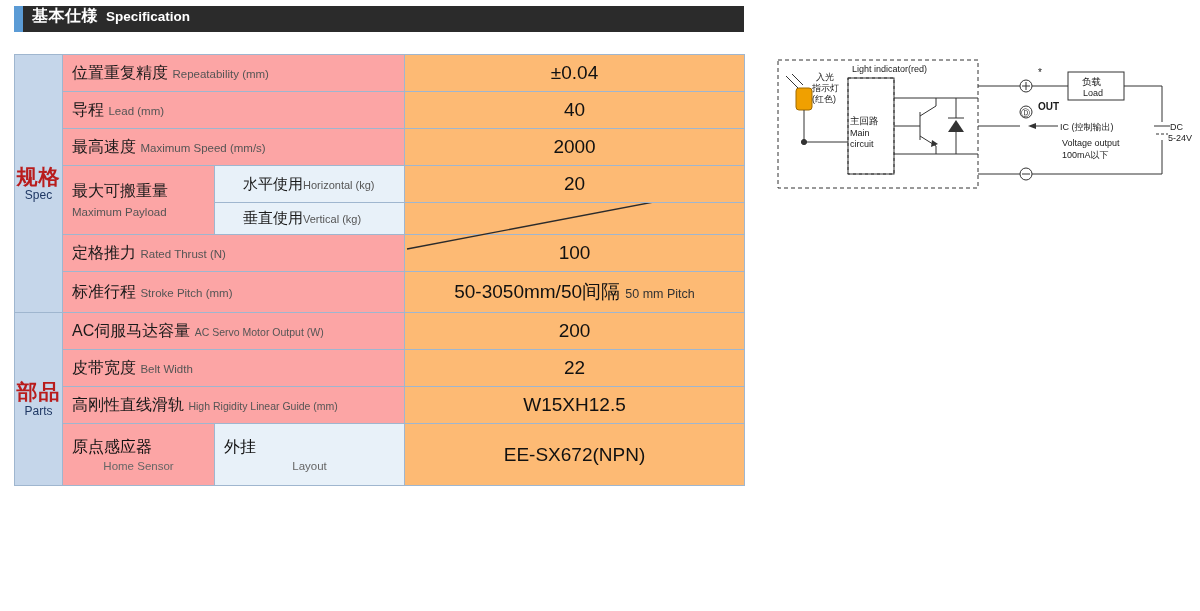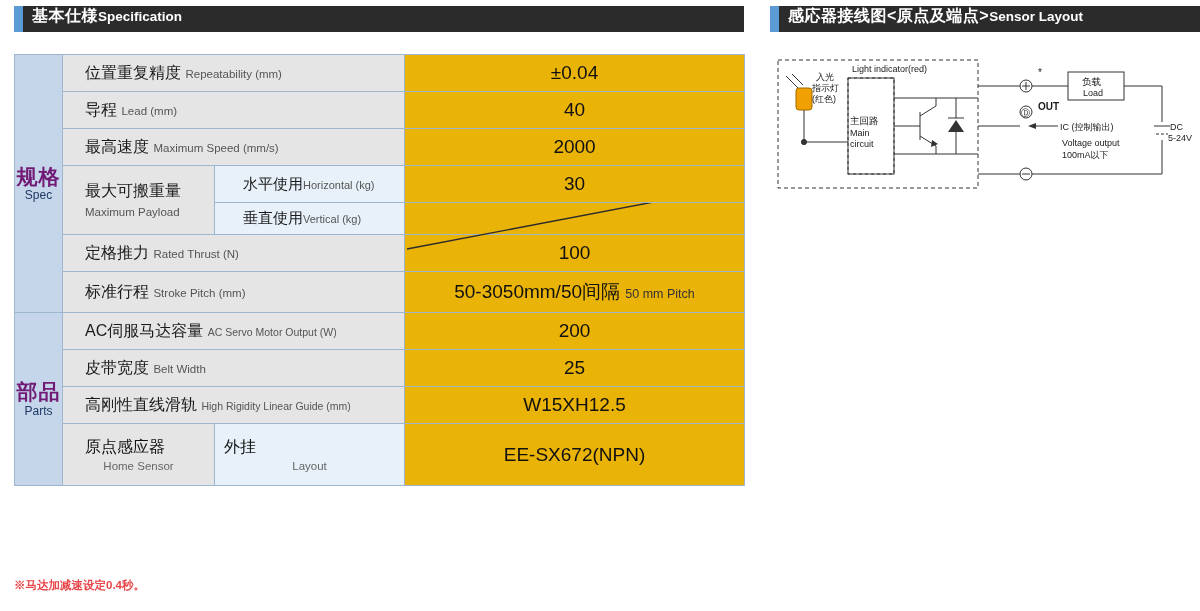--- a/index.html
+++ b/index.html
@@ -12,45 +12,45 @@
   }
   .page { position: relative; width: 1200px; height: 611px; }
 
   
   .sec-head { position: absolute; display: flex; align-items: center; height: 26px; }
   .sec-head .bar { width: 9px; height: 26px; background: #5b9bd5; margin-right: 9px; }
   .sec-head .band { position: absolute; left: 0; top: 0; height: 26px; background: #2b2b2b; }
   .sec-head .titles { position: relative; display: flex; align-items: baseline; color: #ffffff;
                       padding-left: 18px; z-index: 2; height: 26px; }
   .sec-head .cn { font-size: 16px; font-weight: bold; letter-spacing: .5px; }
-  .sec-head .en { font-size: 13.5px; font-weight: bold; }
+  .sec-head .en { font-size: 13.5px; font-weight: bold; margin-left: 8px; }
 
   #spec-head { left: 14px; top: 6px; width: 730px; }
   #spec-head .band { width: 730px; }
   #sensor-head { left: 770px; top: 6px; width: 430px; }
   #sensor-head .band { width: 430px; }
 
   
   .table { position: absolute; left: 14px; top: 54px; width: 730px;
            border-collapse: collapse; table-layout: fixed; }
   .table td { border: 1px solid #9fb6cf; vertical-align: middle; }
 
   .side { width: 48px; background: #c5d6ea; text-align: center; padding: 0; }
-  .side .scn { font-size: 21px; font-weight: bold; color: #701a75; line-height: 1.12; letter-spacing: 1px;}
+  .side .scn { font-size: 21px; font-weight: bold; color: #b91c1c; line-height: 1.12; letter-spacing: 1px;}
   .side .sen { font-size: 12px; color: #1f3864; }
 
-  .lbl { background: #e5e5e5; padding: 6px 22px; }
+  .lbl { background: #fca5a5; padding: 6px 9px; }
   .lbl .cn { font-size: 16px; color: #1a1a1a; font-weight: 500; }
   .lbl .en { font-size: 11.5px; color: #555; }
   .lbl .en.sm { font-size: 10.5px; }
   .lbl2 { background: #e8f1f9; padding: 6px 9px; }
   .lbl2 .cn { font-size: 15px; color: #1a1a1a; margin-left: 19px; }
   .lbl2 .en { font-size: 11px; color: #555; }
 
-  .val { background: #eab308; text-align: center; font-size: 19px; color: #111; padding: 7px 4px; }
+  .val { background: #fdba74; text-align: center; font-size: 19px; color: #111; padding: 7px 4px; }
   .val .small { font-size: 12.5px; color: #333; }
   .val.empty { position: relative; }
 
   .sub-cn { font-size: 16px; color: #111; display:block; }
   .sub-en { font-size: 11.5px; color: #666; display:block; margin-top: 2px; text-align: center;}
 
   
   .note { position: absolute; left: 14px; top: 578px; }
   .note .l1 { font-size: 11.5px; color: #e8464a; font-weight: bold; }
   .note .l2 { font-size: 10.5px; color: #3b3b3b; margin-top: 2px; }
@@ -67,28 +67,20 @@
 
   <div class="sec-head" id="spec-head">
     <div class="band"></div>
     <div class="bar" style="position:relative;z-index:3;"></div>
     <div class="titles" style="padding-left:0;">
       <span class="cn">基本仕様</span>
       <span class="en">Specification</span>
     </div>
   </div>
 
-  <div class="sec-head" id="sensor-head">
-    <div class="band"></div>
-    <div class="bar" style="position:relative;z-index:3;"></div>
-    <div class="titles" style="padding-left:0;">
-      <span class="cn">感応器接线图&lt;原点及端点&gt;</span>
-      <span class="en">Sensor Layout</span>
-    </div>
-  </div>
 
   <table class="table">
     <colgroup>
       <col style="width:48px">
         <col style="width:152px">
         <col style="width:190px">
         <col style="width:340px">
     </colgroup>
     <tbody>
 
@@ -121,21 +113,21 @@
       </tr>
 
       <tr>
         <td class="lbl" rowspan="2">
           <span class="cn">最大可搬重量</span><br>
           <span class="en">Maximum Payload</span>
         </td>
         <td class="lbl2">
           <span class="cn">水平使用</span><span class="en">Horizontal (kg)</span>
         </td>
-        <td class="val">30</td>
+        <td class="val">20</td>
       </tr>
       <tr>
         <td class="lbl2">
           <span class="cn">垂直使用</span><span class="en">Vertical (kg)</span>
         </td>
         <td class="val empty">
           <svg width="340" height="48" viewBox="0 0 340 48" style="position:absolute;left:0;top:0;">
             <line x1="338" y1="-18" x2="2" y2="46" stroke="#2b2b2b" stroke-width="1.4"></line>
           </svg>
           <span></span>
@@ -171,21 +163,21 @@
           <span class="en sm">AC Servo Motor Output (W)</span>
         </td>
         <td class="val">200</td>
       </tr>
 
       <tr>
         <td class="lbl" colspan="2">
           <span class="cn">皮带宽度</span>
           <span class="en">Belt Width</span>
         </td>
-        <td class="val">25</td>
+        <td class="val">22</td>
       </tr>
 
       <tr>
         <td class="lbl" colspan="2">
           <span class="cn">高刚性直线滑轨</span>
           <span class="en sm">High Rigidity Linear Guide (mm)</span>
         </td>
         <td class="val">W15XH12.5</td>
       </tr>
 
@@ -197,21 +189,20 @@
         <td class="lbl2">
           <span class="sub-cn">外挂</span>
           <span class="sub-en">Layout</span>
         </td>
         <td class="val">EE-SX672(NPN)</td>
       </tr>
     </tbody>
   </table>
 
   <div class="note">
-    <div class="l1">※马达加减速设定0.4秒。</div>
   </div>
 
   <div class="sensor-box">
     <svg width="430" height="180" viewBox="0 0 430 180">
       <g stroke="#333" fill="none" stroke-width="1">
 
         <rect x="8" y="10" width="200" height="128" stroke-dasharray="4,3"></rect>
 
         <rect x="78" y="28" width="46" height="96" stroke-dasharray="3,3"></rect>
         <rect x="78" y="28" width="46" height="96" stroke="#333" stroke-dasharray="0"></rect>

